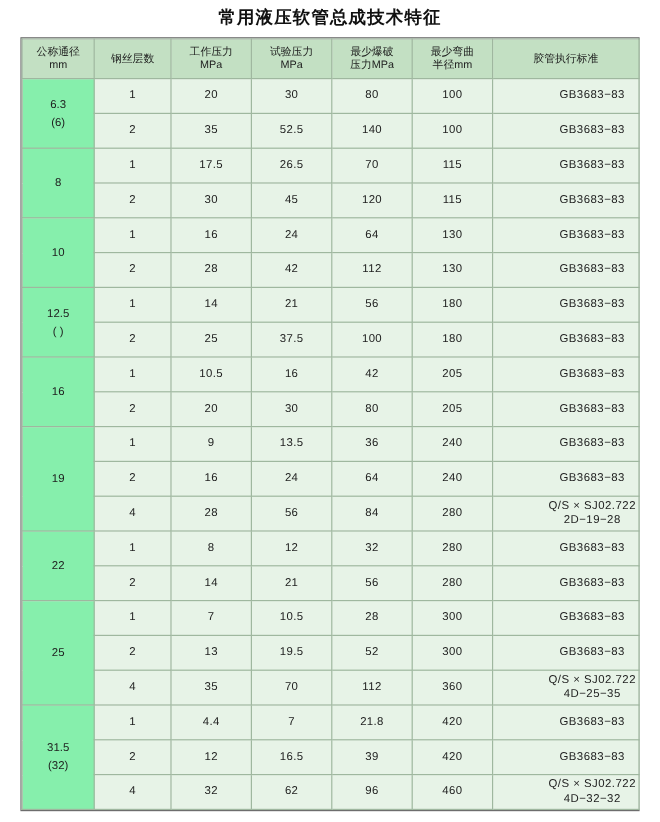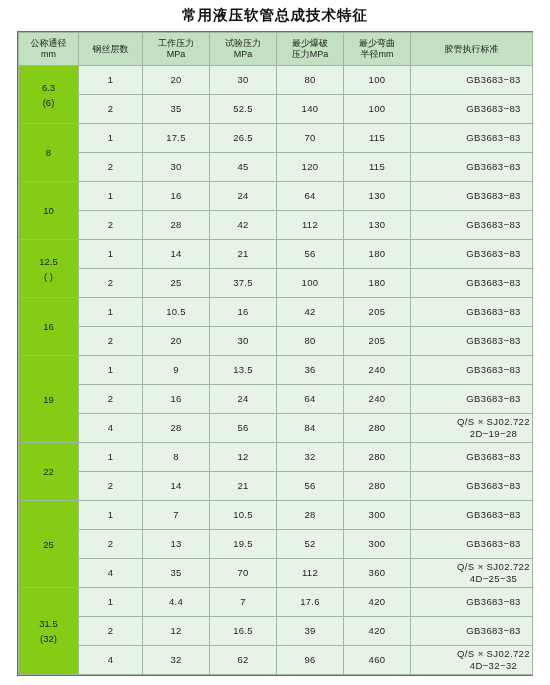--- a/index.html
+++ b/index.html
@@ -63,21 +63,21 @@
     font-size: 9px;
     line-height: 11px;
     border-color: #8aa98a;
     font-weight: normal;
     color: #111;
   }
   thead th .l2 {
     display: block;
   }
   td.dim {
-    background: #84cc16;
+    background: #86efac;
     font-size: 9.5px;
     line-height: 15px;
     border-color: #8aa98a;
     color: #111;
   }
   td.dim .sub {
     display: block;
   }
   td.data {
     background: #e7f3e7;
@@ -280,21 +280,21 @@
             <td class="data">70</td>
             <td class="data">112</td>
             <td class="data">360</td>
             <td class="data std"><span>Q/S × SJ02.722</span><span class="l2">4D−25−35</span></td>
           </tr>
           <tr class="group-start">
             <td class="dim" rowspan="3"><span>31.5</span><span class="sub">(32)</span></td>
             <td class="data layers">1</td>
             <td class="data">4.4</td>
             <td class="data">7</td>
-            <td class="data">17.6</td>
+            <td class="data">21.8</td>
             <td class="data">420</td>
             <td class="data std"><span>GB3683−83</span></td>
           </tr>
           <tr>
             <td class="data layers">2</td>
             <td class="data">12</td>
             <td class="data">16.5</td>
             <td class="data">39</td>
             <td class="data">420</td>
             <td class="data std"><span>GB3683−83</span></td>

